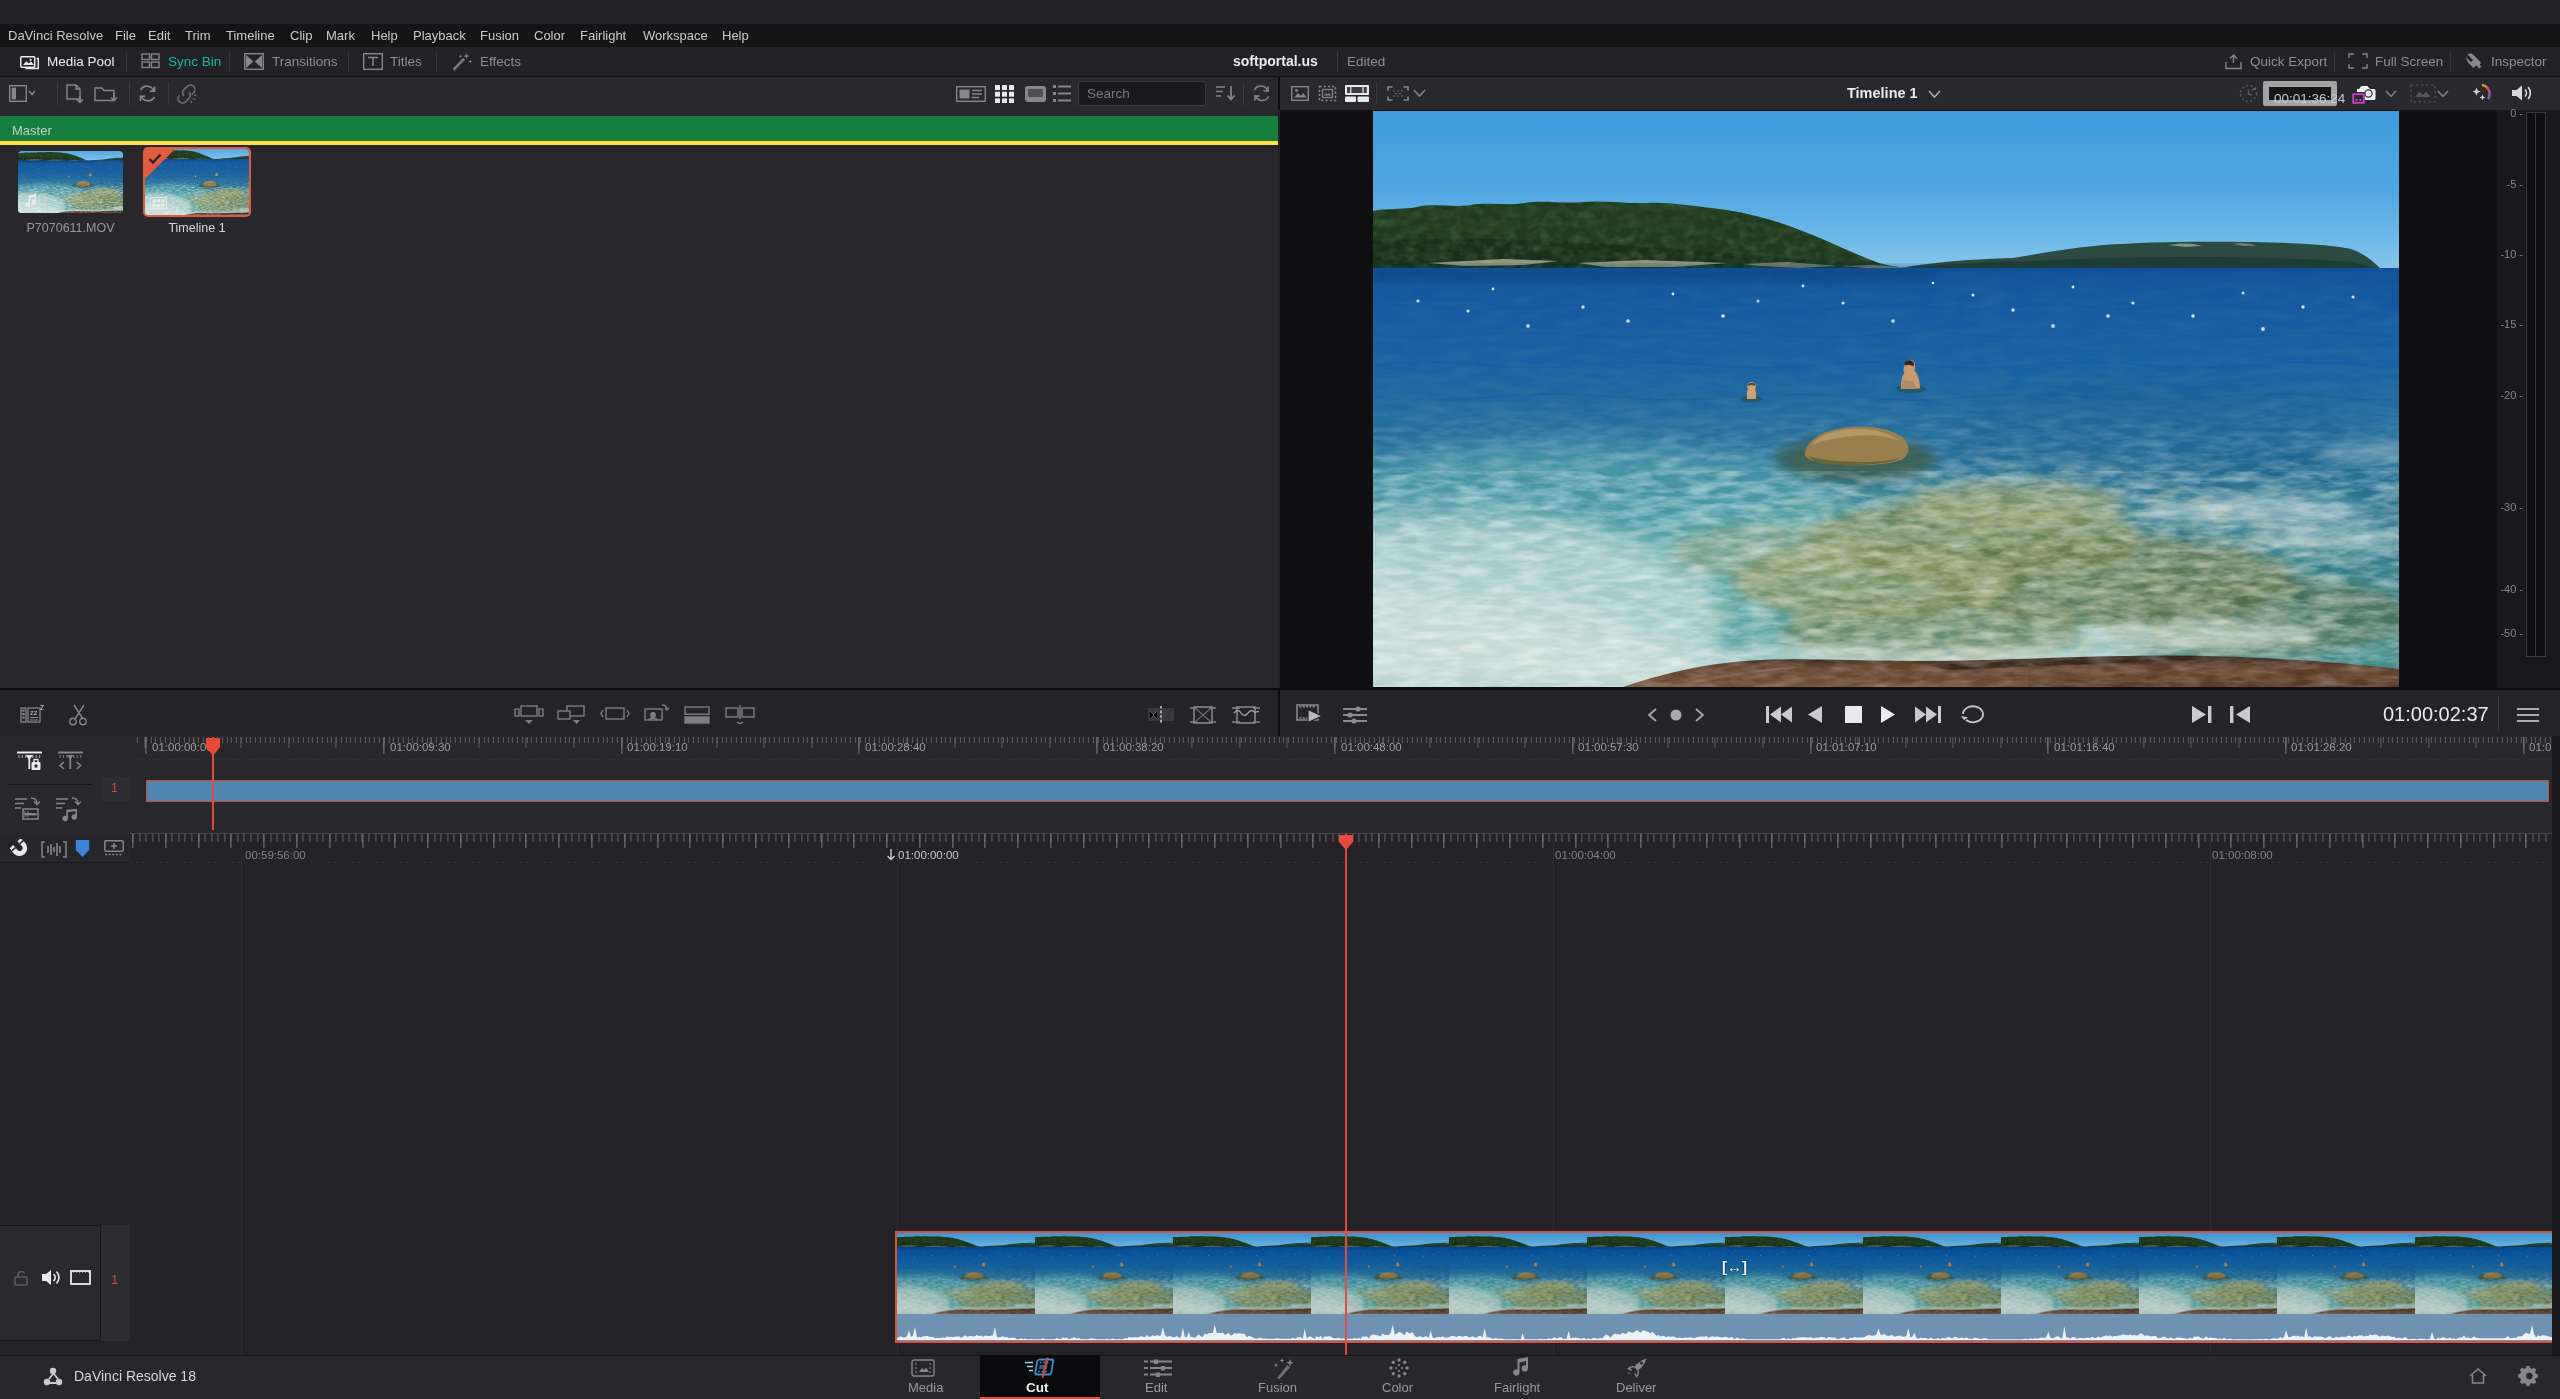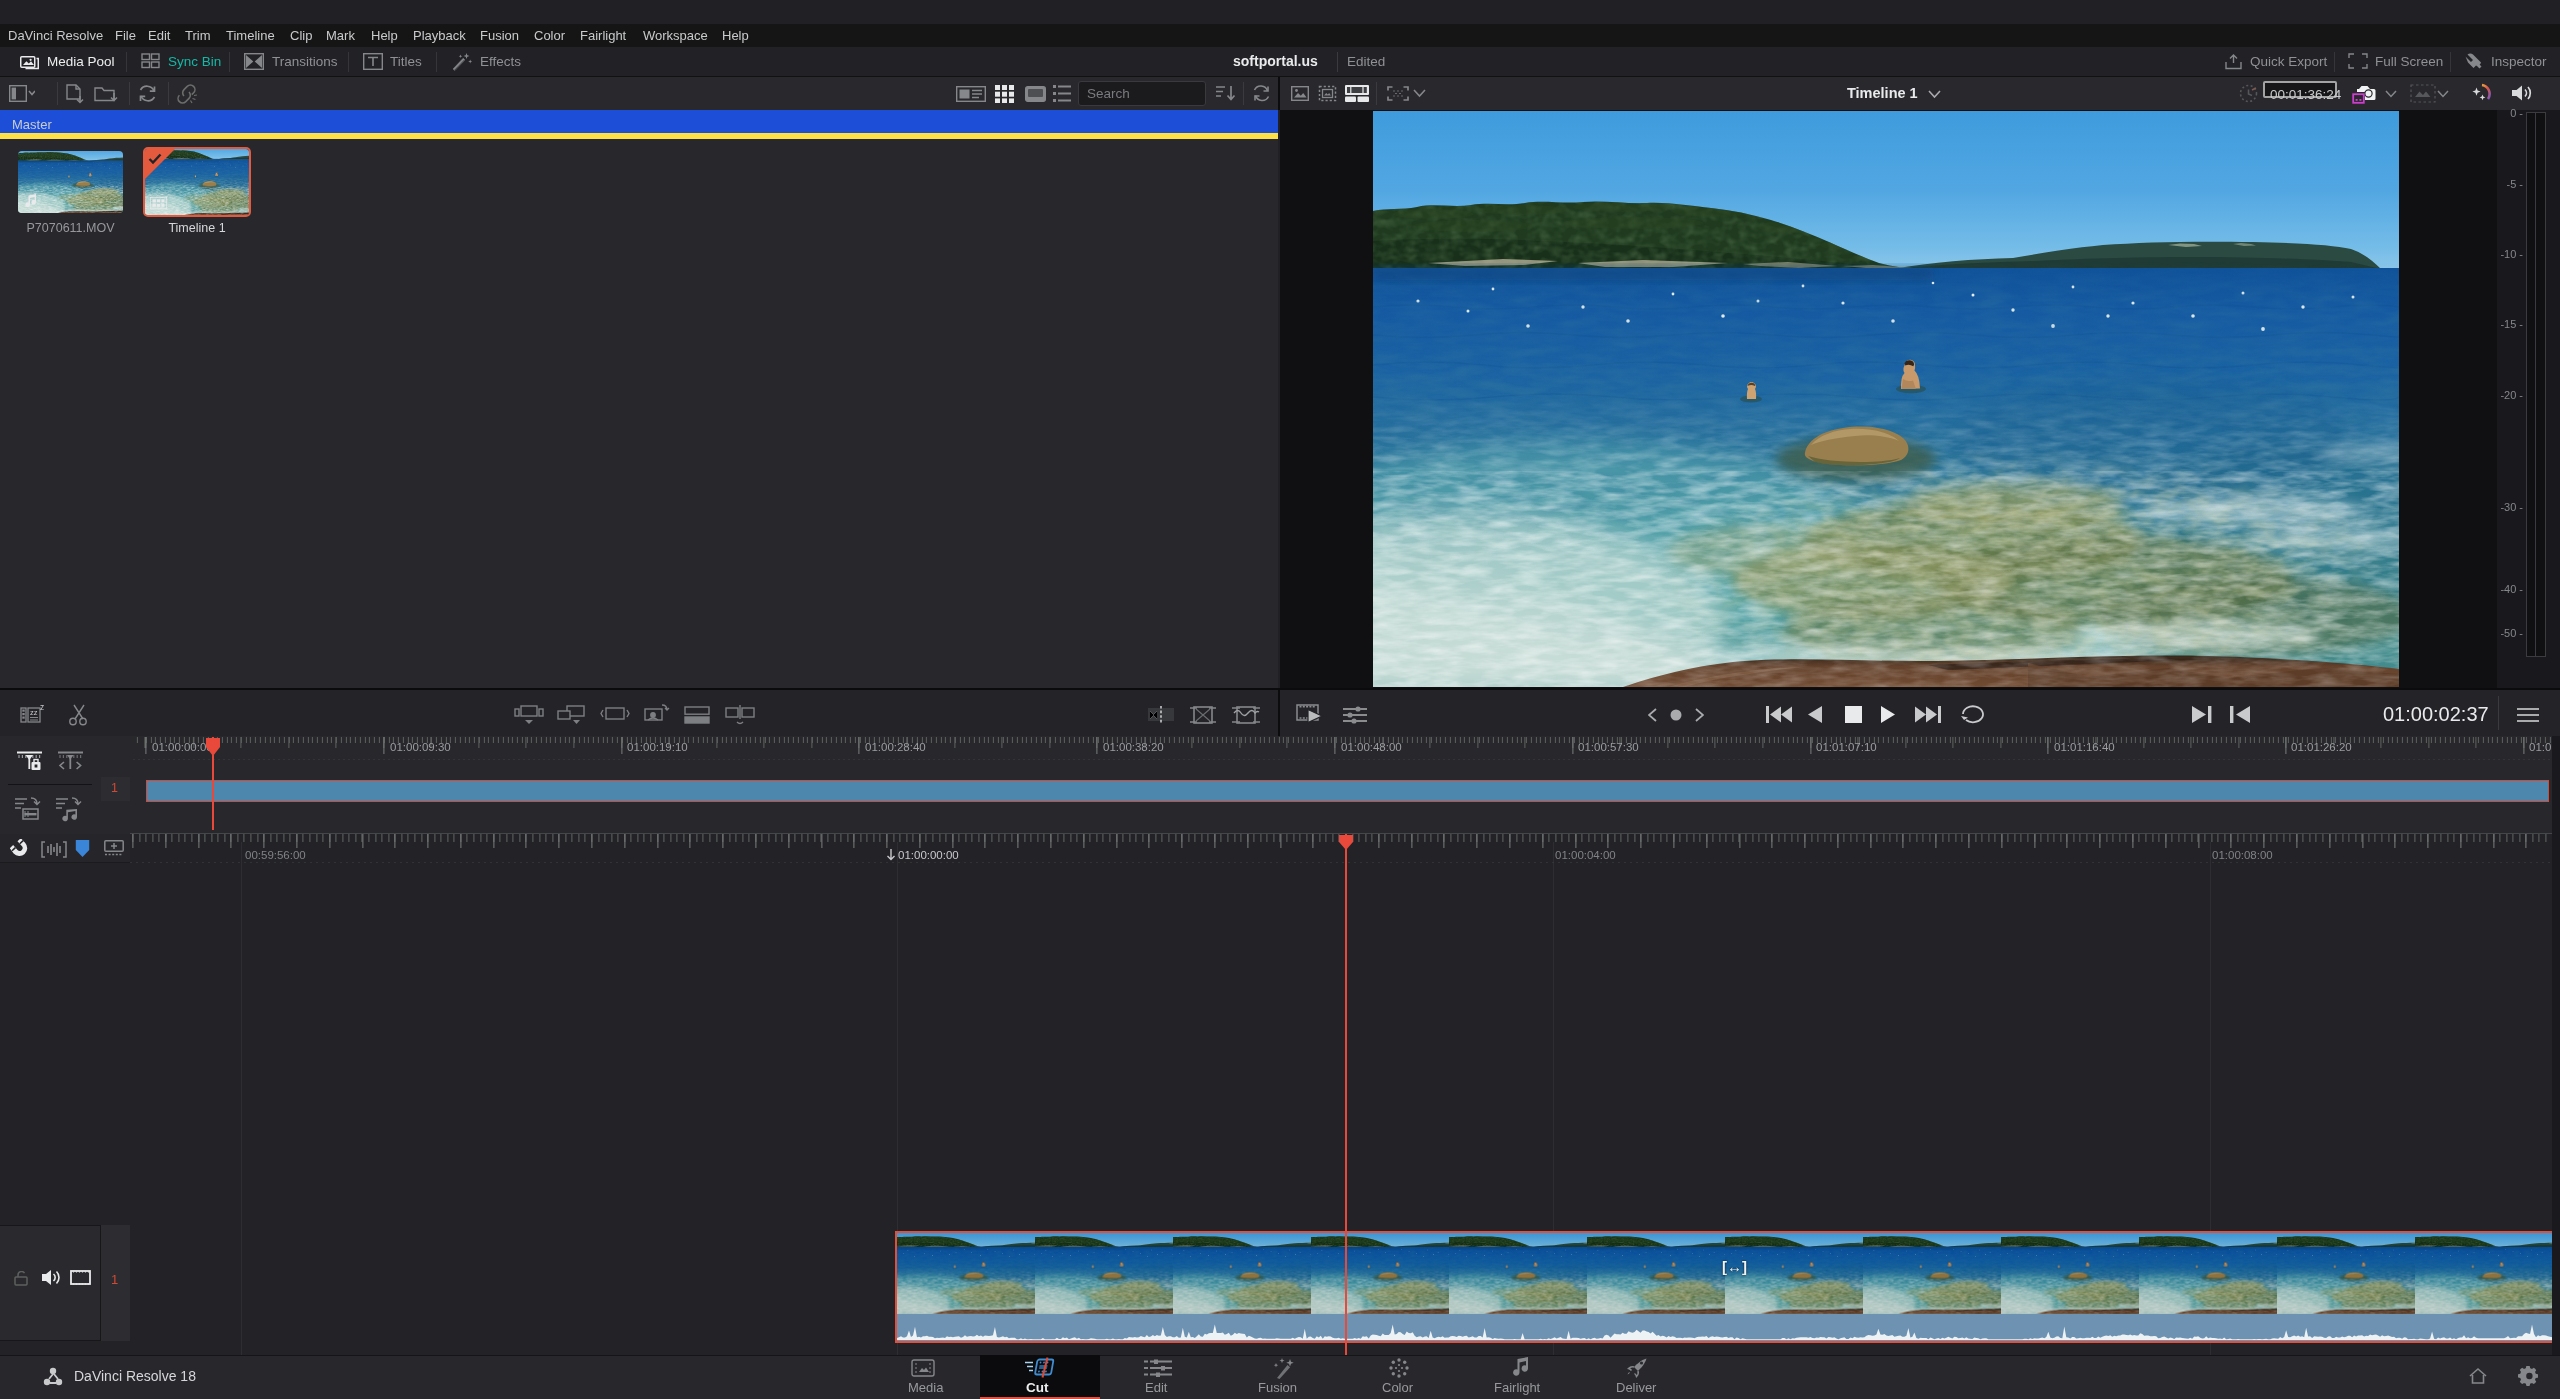--- a/index.html
+++ b/index.html
@@ -206,21 +206,21 @@
 <div class="abs" style="left:1847px;top:85px;font-size:14.5px;font-weight:bold;color:#e9eaeb;">Timeline 1</div>
 <svg class="abs" style="left:1928px;top:90px;" width="13" height="9" viewBox="0 0 13 9" fill="none" stroke="#a9aaad" stroke-width="1.6">
   <path d="M1 1 l5.5 6 5.5 -6"></path>
 </svg>
 
 <svg class="abs" style="left:2239px;top:84px;" width="19" height="19" viewBox="0 0 19 19">
   <circle cx="9.5" cy="9.5" r="8" fill="none" stroke="#55575a" stroke-width="1.6" stroke-dasharray="2 2.4"></circle>
   <path d="M9.5 5.5 V10 l3.5 1.5" fill="none" stroke="#55575a" stroke-width="1.6"></path>
   <path d="M13 6 l4 -2" stroke="#7b5a52" stroke-width="1.6"></path>
 </svg>
-<div class="abs" style="left:2263px;top:81px;width:74px;height:17px;background:#161618;border:2px solid #a3a3a3;border-radius:2px;">
+<div class="abs" style="left:2263px;top:81px;width:74px;height:25px;background:#161618;border:6px solid #a3a3a3;border-radius:2px;">
   <div class="abs" style="left:5px;top:4px;font-size:13.5px;color:#c9cacc;">00:01:36:24</div>
 </div>
 <svg class="abs" style="left:2352px;top:82px;" width="26" height="23" viewBox="0 0 26 23">
   <path d="M7 7 l2.5 -3 h6 l2.5 3 h4 a1.5 1.5 0 0 1 1.5 1.5 v8 a1.5 1.5 0 0 1 -1.5 1.5 h-9 v-8 h-8 v-3z" fill="#f2f3f4"></path>
   <circle cx="16.5" cy="11.5" r="3.6" fill="#f2f3f4" stroke="#2a2a2e" stroke-width="1.2"></circle>
   <rect x="1.2" y="12.2" width="10.6" height="8.6" fill="none" stroke="#cc3ecc" stroke-width="1.8"></rect>
   <rect x="3.6" y="17" width="2" height="1.8" fill="#cc3ecc"></rect>
       <rect x="7.4" y="17" width="2" height="1.8" fill="#cc3ecc"></rect>
 </svg>
 <svg class="abs" style="left:2385px;top:90px;" width="12" height="8" viewBox="0 0 12 8" fill="none" stroke="#85878a" stroke-width="1.5">
@@ -247,21 +247,21 @@
 </linearGradient>
       </defs>
     </svg>
 <svg class="abs" style="left:2511px;top:83px;" width="22" height="20" viewBox="0 0 22 20">
   <path d="M1 7 h4.5 L11 2.5 v15 L5.5 13 H1 z" fill="#d8d9da"></path>
   <path d="M14 6.5 a5 5 0 0 1 0 7 M17 4 a9 9 0 0 1 0 12" fill="none" stroke="#d8d9da" stroke-width="1.7"></path>
 </svg>
 
 
 <div class="abs" style="left:0;top:110px;width:1278px;height:580px;background:#28282c;">
-  <div class="abs" style="left:0;top:0;width:1278px;height:29px;background:#1d4ed8;border-bottom:6px solid #fde047;">
+  <div class="abs" style="left:0;top:6px;width:1278px;height:29px;background:#15803d;border-bottom:4px solid #fde047;">
     <div class="abs" style="left:12px;top:7px;font-size:13px;color:#cbccce;">Master</div>
   </div>
 
   <div class="abs" style="left:18px;top:41px;width:105px;height:62px;border-radius:4px;overflow:hidden;">
     <svg width="105" height="62" viewBox="0 82 780 480" preserveAspectRatio="none">
           <use href="#seaScene"></use>
         </svg>
     <svg class="abs" style="left:6px;bottom:5px;" width="14" height="14" viewBox="0 0 14 14" fill="#e9eaeb">
       <path d="M4.5 1.5 L12 0 v8.2 a2.3 2.3 0 1 1 -1.5 -2.2 V3 L6 4.1 v6.6 a2.3 2.3 0 1 1 -1.5 -2.2 z"></path>
     </svg>

